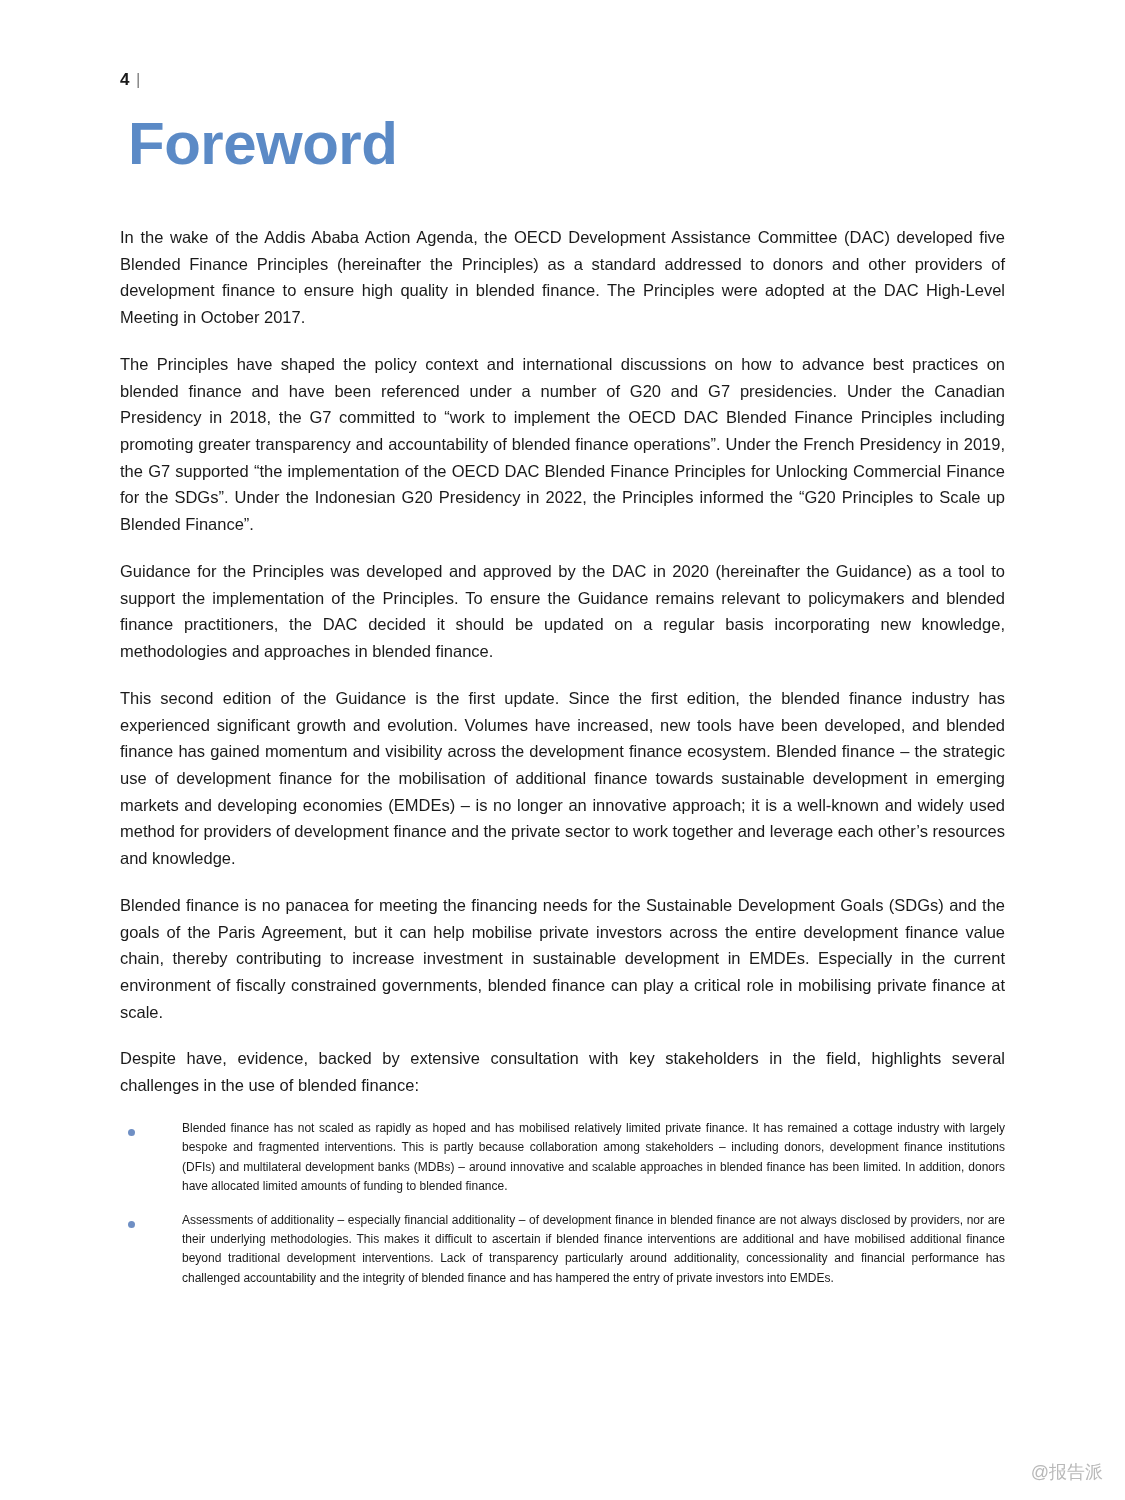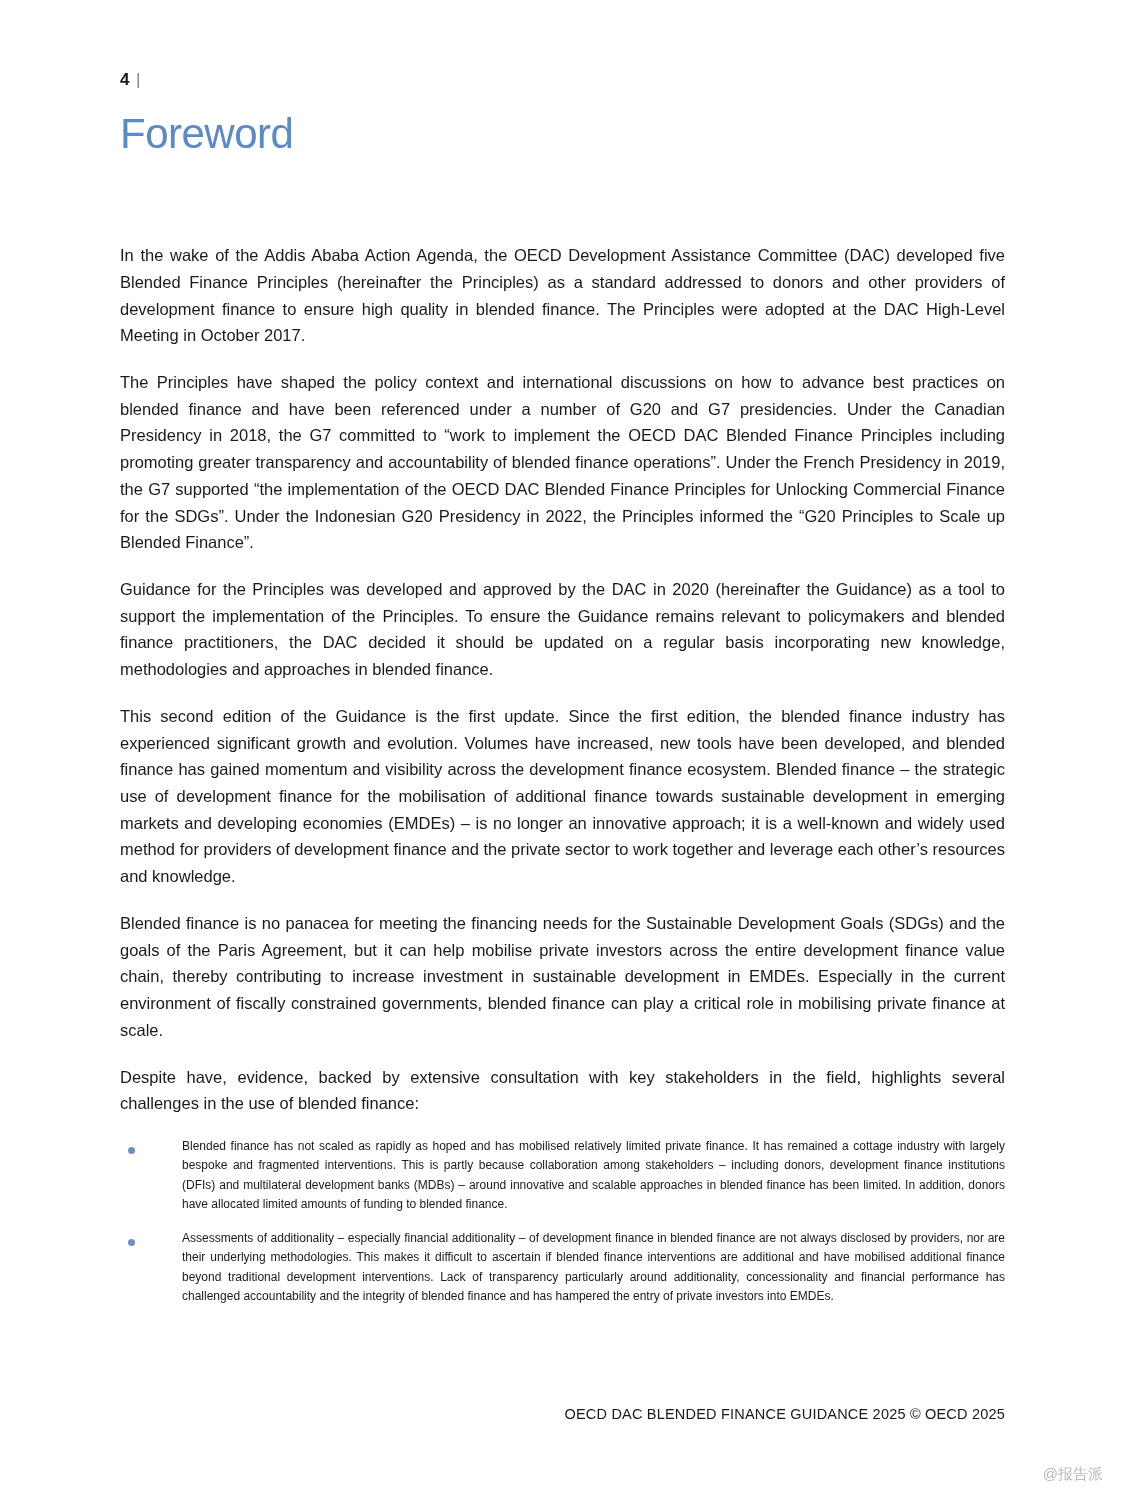--- a/index.html
+++ b/index.html
@@ -29,29 +29,29 @@
     color: #1a1a1a;
     letter-spacing: 0.5px;
     margin-bottom: 22px;
   }
   .page-header .sep {
     font-weight: normal;
     color: #7f7f7f;
     margin-left: 6px;
   }
   h1.title {
-    font-size: 42px;
+    font-size: 60px;
     line-height: 1.05;
-    font-weight: normal;
+    font-weight: bold;
     color: #5b8ac6;
-    margin: 0 0 0 0;
+    margin: 0 0 0 8px;
     letter-spacing: -0.5px;
   }
   .body-block {
-    margin-top: 86px;
+    margin-top: 49px;
   }
   p.para {
     font-size: 16.5px;
     line-height: 1.62;
     text-align: justify;
     margin: 0 0 20px 0;
     color: #1a1a1a;
   }
   ul.bullets {
     list-style: none;
@@ -82,21 +82,21 @@
     bottom: 78px;
     text-align: right;
     font-size: 14.5px;
     color: #1a1a1a;
     letter-spacing: 0.2px;
   }
   .watermark {
     position: absolute;
     right: 22px;
     bottom: 16px;
-    font-size: 15px;
+    font-size: 18px;
     color: #b9b9b9;
   }
 </style>
 </head>
 <body>
 
 <div class="page">
 
   <div class="page-header">
     <span>4</span><span class="sep">|</span>
@@ -117,16 +117,15 @@
         <span class="dot"></span>
         <span>Blended finance has not scaled as rapidly as hoped and has mobilised relatively limited private finance. It has remained a cottage industry with largely bespoke and fragmented interventions. This is partly because collaboration among stakeholders – including donors, development finance institutions (DFIs) and multilateral development banks (MDBs) – around innovative and scalable approaches in blended finance has been limited. In addition, donors have allocated limited amounts of funding to blended finance.</span>
       </li>
       <li>
         <span class="dot"></span>
         <span>Assessments of additionality – especially financial additionality – of development finance in blended finance are not always disclosed by providers, nor are their underlying methodologies. This makes it difficult to ascertain if blended finance interventions are additional and have mobilised additional finance beyond traditional development interventions. Lack of transparency particularly around additionality, concessionality and financial performance has challenged accountability and the integrity of blended finance and has hampered the entry of private investors into EMDEs.</span>
       </li>
     </ul>
   </div>
 
-  <div class="footer">OECD DAC BLENDED FINANCE GUIDANCE 2025 © OECD 2025</div>
 </div>
 
 <div class="watermark">@报告派</div>
 
 </body></html>

